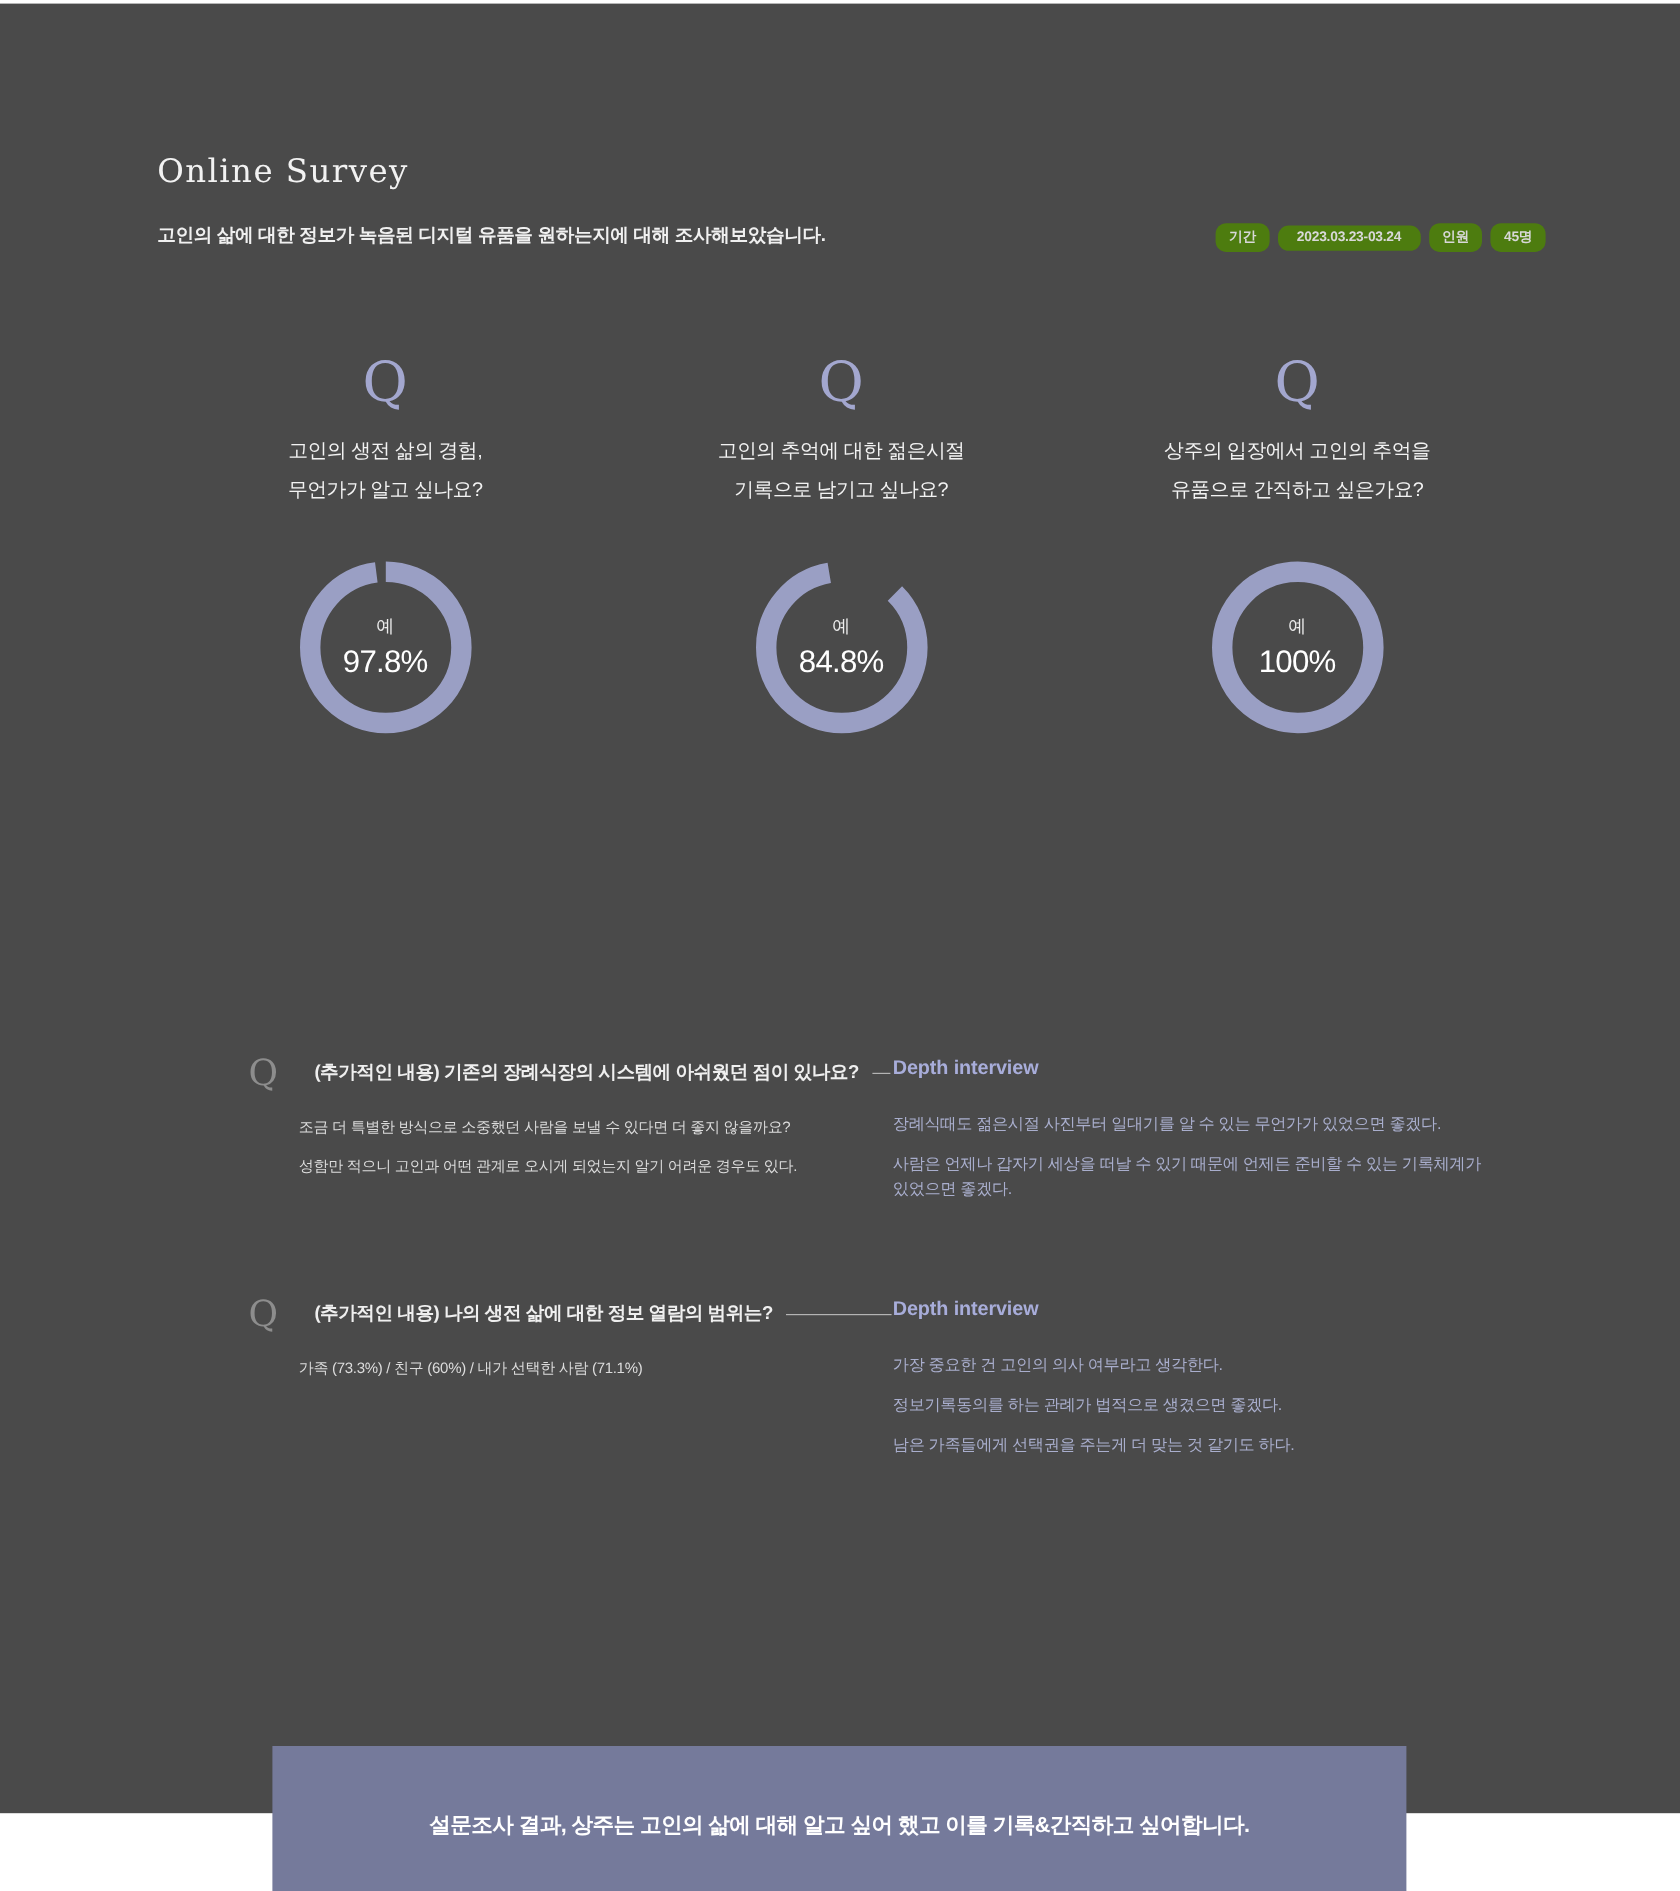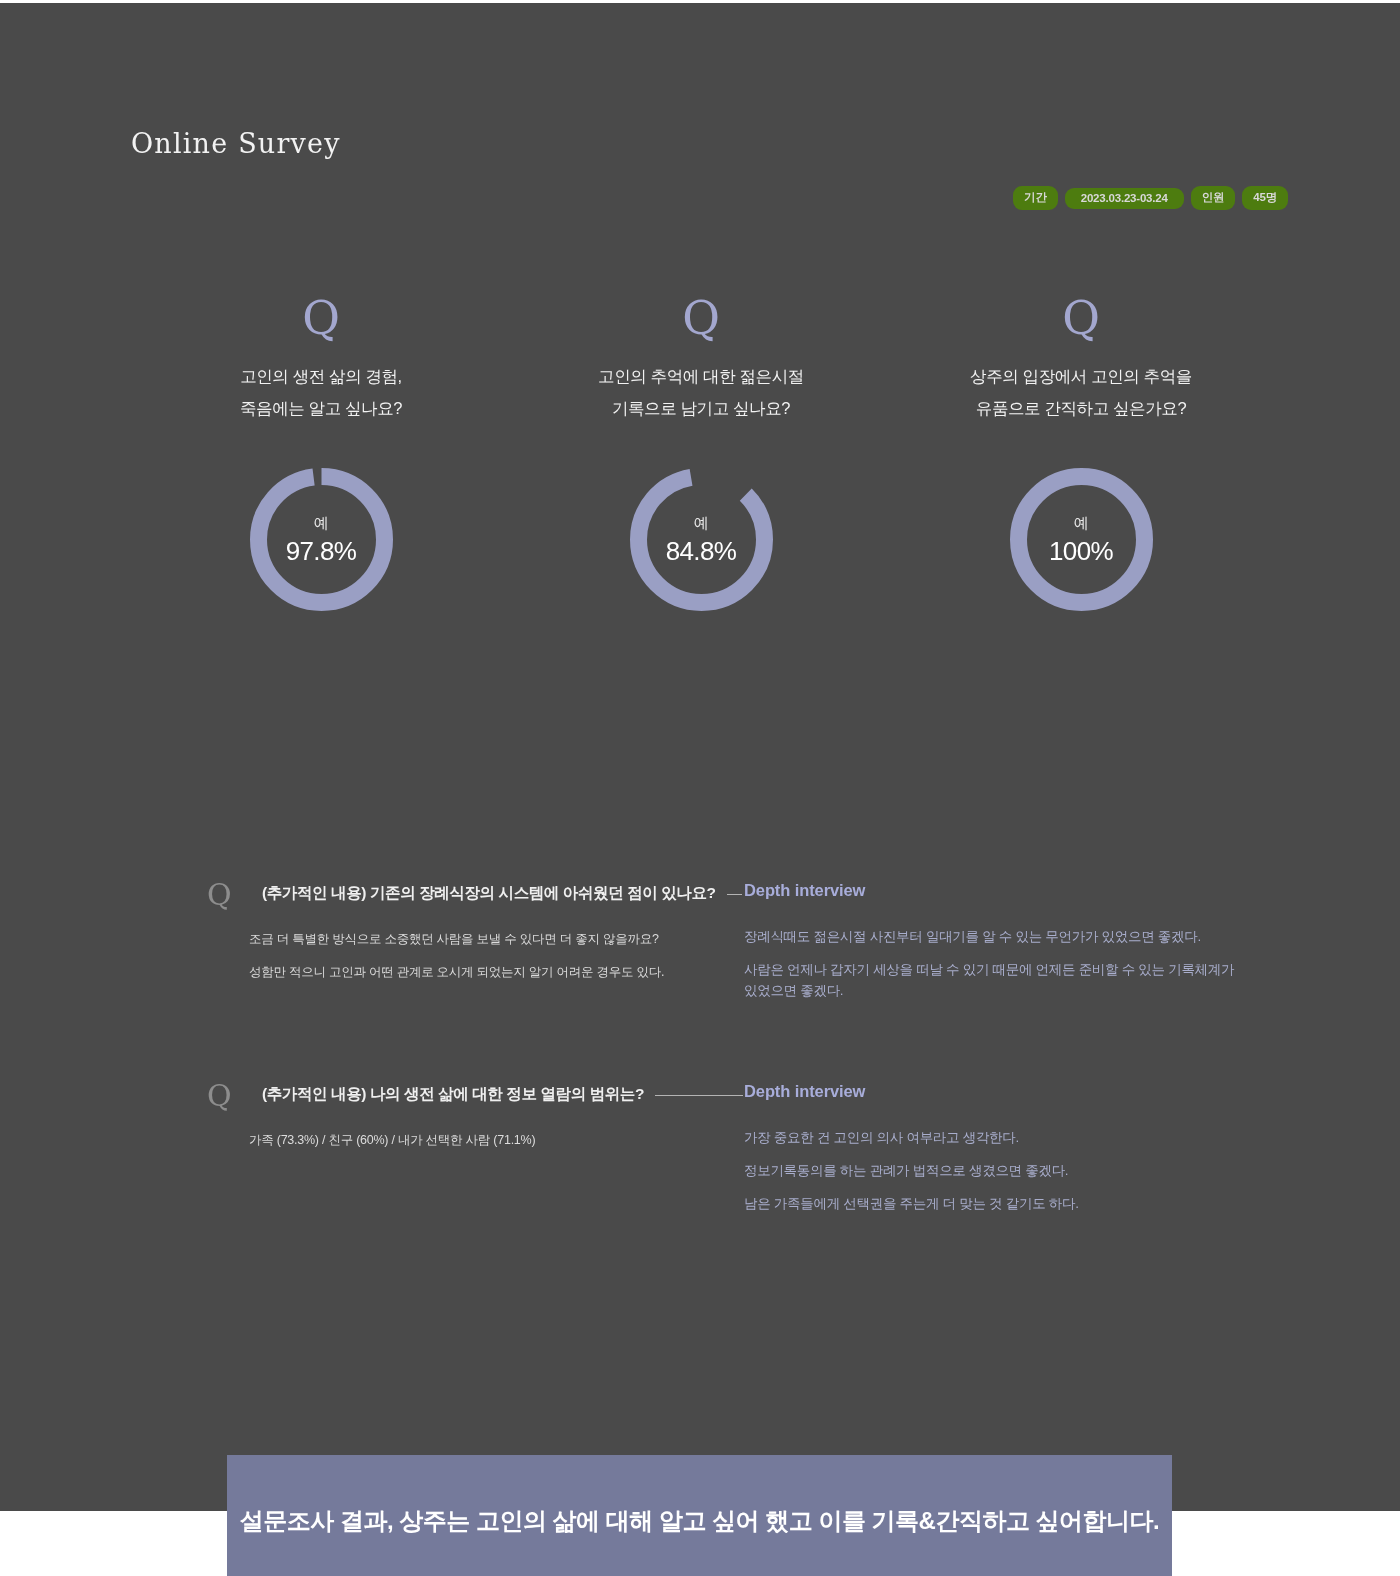--- a/index.html
+++ b/index.html
@@ -243,51 +243,52 @@
     left: 227px;
     top: 1455px;
     width: 945px;
     height: 121px;
     background: #757a9b;
     display: flex;
     align-items: center;
     justify-content: center;
   }
   .conclusion-text {
-    font-size: 24px;
+    font-size: 18px;
     font-weight: 700;
     color: #ffffff;
     letter-spacing: -0.5px;
     white-space: nowrap;
     transform: translateY(5px);
   }
 </style>
 </head>
 <body>
 
 <div class="stage">
 
   <div class="canvas-bg"></div>
 
   <div class="hdr-title">Online Survey</div>
+  <div class="hdr-sub">고인의 삶에 대한 정보가 녹음된 디지털 유품을 원하는지에 대해 조사해보았습니다.</div>
 
   <div class="badges">
     <span class="badge">기간</span>
     <span class="badge wide">2023.03.23-03.24</span>
     <span class="badge">인원</span>
     <span class="badge">45명</span>
   </div>
 
   <div class="qcols">
 
     <div class="qcol">
       <div class="q-mark">Q</div>
       <div class="q-text">
         <div>고인의 생전 삶의 경험,</div>
-        <div>죽음에는 알고 싶나요?</div>
+        <div>무언가가 알고 싶나요?</div>
       </div>
       <div class="donut-wrap">
         <svg width="155" height="155" viewBox="0 0 155 155">
           <circle cx="77.5" cy="77.5" r="63" fill="none" stroke="#9a9fc4" stroke-width="17" stroke-dasharray="387.2 8.7" stroke-dashoffset="0" transform="rotate(-90 77.5 77.5)"></circle>
         </svg>
         <div class="donut-center">
           <div class="donut-label">예</div>
           <div class="donut-value">97.8%</div>
         </div>
       </div>

